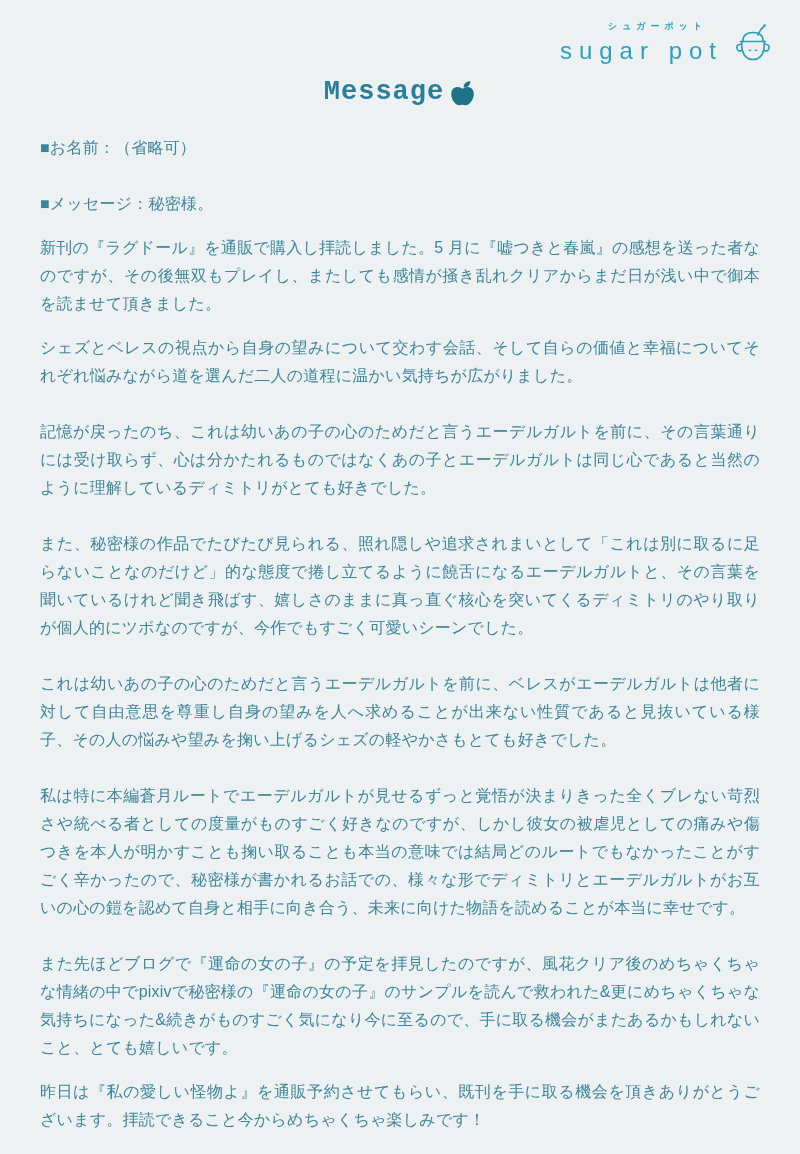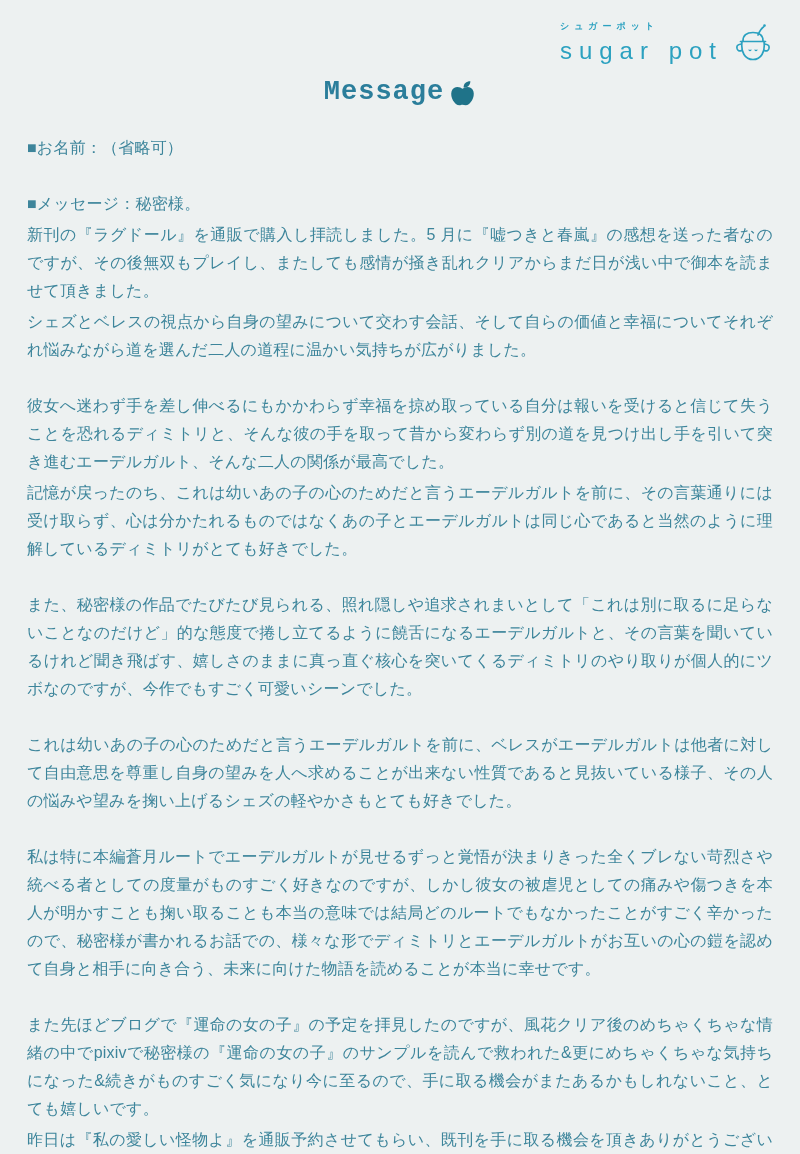--- a/index.html
+++ b/index.html
@@ -30,20 +30,21 @@
   .logo-text {
     text-align: left;
     color: #2ba1c0;
     line-height: 1;
   }
   .logo-kana {
     font-size: 9px;
     font-weight: bold;
     letter-spacing: 5px;
     margin-bottom: 4px;
+    margin-left: 48px;
   }
   .logo-latin {
     font-size: 24px;
     font-weight: 400;
     letter-spacing: 7px;
     margin-top: 8px;
   }
   .pot-icon svg { display: block; }
   
   .title-row {
@@ -65,21 +66,21 @@
   
   .body {
     margin-top: 27px;
     color: #3d859b;
     font-size: 16px;
     line-height: 28px;
     letter-spacing: 0.2px;
     text-align: justify;
   }
   .block { margin: 0 0 28px 0; }
-  .block p { margin: 3px; }
+  .block p { margin: 16px; }
 </style>
 </head>
 <body>
 
 <div class="page">
 
   <div class="header">
     <div class="logo-text">
       <div class="logo-kana">シュガーポット</div>
       <div class="logo-latin">sugar pot</div>
@@ -121,21 +122,20 @@
       <p>■お名前：（省略可）</p>
     </div>
 
     <div class="block">
       <p>■メッセージ：秘密様。</p>
       <p>新刊の『ラグドール』を通販で購入し拝読しました。5 月に『嘘つきと春嵐』の感想を送った者なのですが、その後無双もプレイし、またしても感情が掻き乱れクリアからまだ日が浅い中で御本を読ませて頂きました。</p>
       <p>シェズとベレスの視点から自身の望みについて交わす会話、そして自らの価値と幸福についてそれぞれ悩みながら道を選んだ二人の道程に温かい気持ちが広がりました。</p>
     </div>
 
     <div class="block">
-      <p>彼女へ迷わず手を差し伸べるにもかかわらず幸福を掠め取っている自分は報いを受けると信じて失うことを恐れるディミトリと、そんな彼の手を取って昔から変わらず別の道を見つけ出し手を引いて突き進むエーデルガルト、そんな二人の関係が最高でした。</p>
       <p>記憶が戻ったのち、これは幼いあの子の心のためだと言うエーデルガルトを前に、その言葉通りには受け取らず、心は分かたれるものではなくあの子とエーデルガルトは同じ心であると当然のように理解しているディミトリがとても好きでした。</p>
     </div>
 
     <div class="block">
       <p>また、秘密様の作品でたびたび見られる、照れ隠しや追求されまいとして「これは別に取るに足らないことなのだけど」的な態度で捲し立てるように饒舌になるエーデルガルトと、その言葉を聞いているけれど聞き飛ばす、嬉しさのままに真っ直ぐ核心を突いてくるディミトリのやり取りが個人的にツボなのですが、今作でもすごく可愛いシーンでした。</p>
     </div>
 
     <div class="block">
       <p>これは幼いあの子の心のためだと言うエーデルガルトを前に、ベレスがエーデルガルトは他者に対して自由意思を尊重し自身の望みを人へ求めることが出来ない性質であると見抜いている様子、その人の悩みや望みを掬い上げるシェズの軽やかさもとても好きでした。</p>
     </div>

